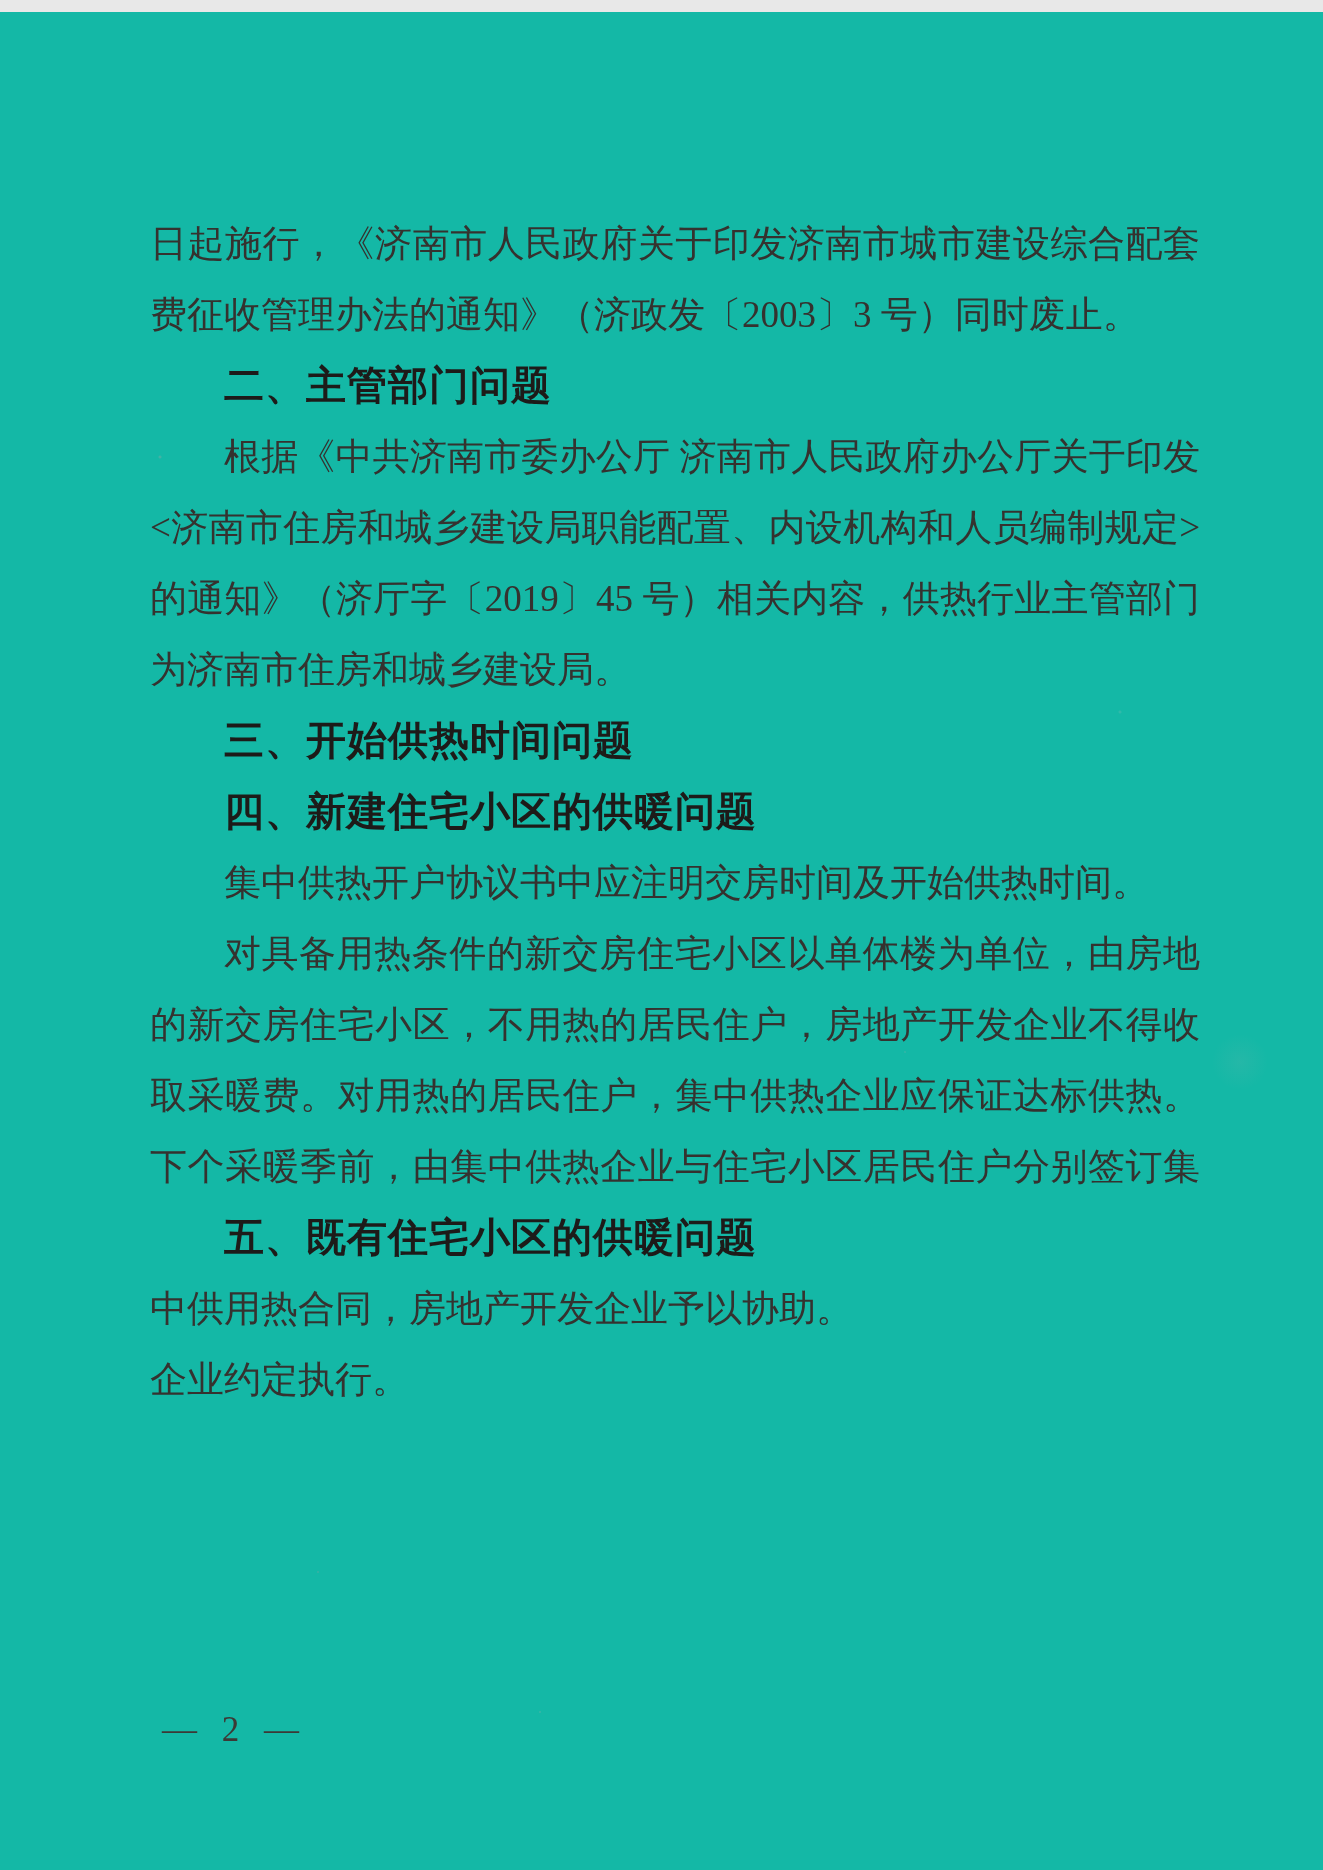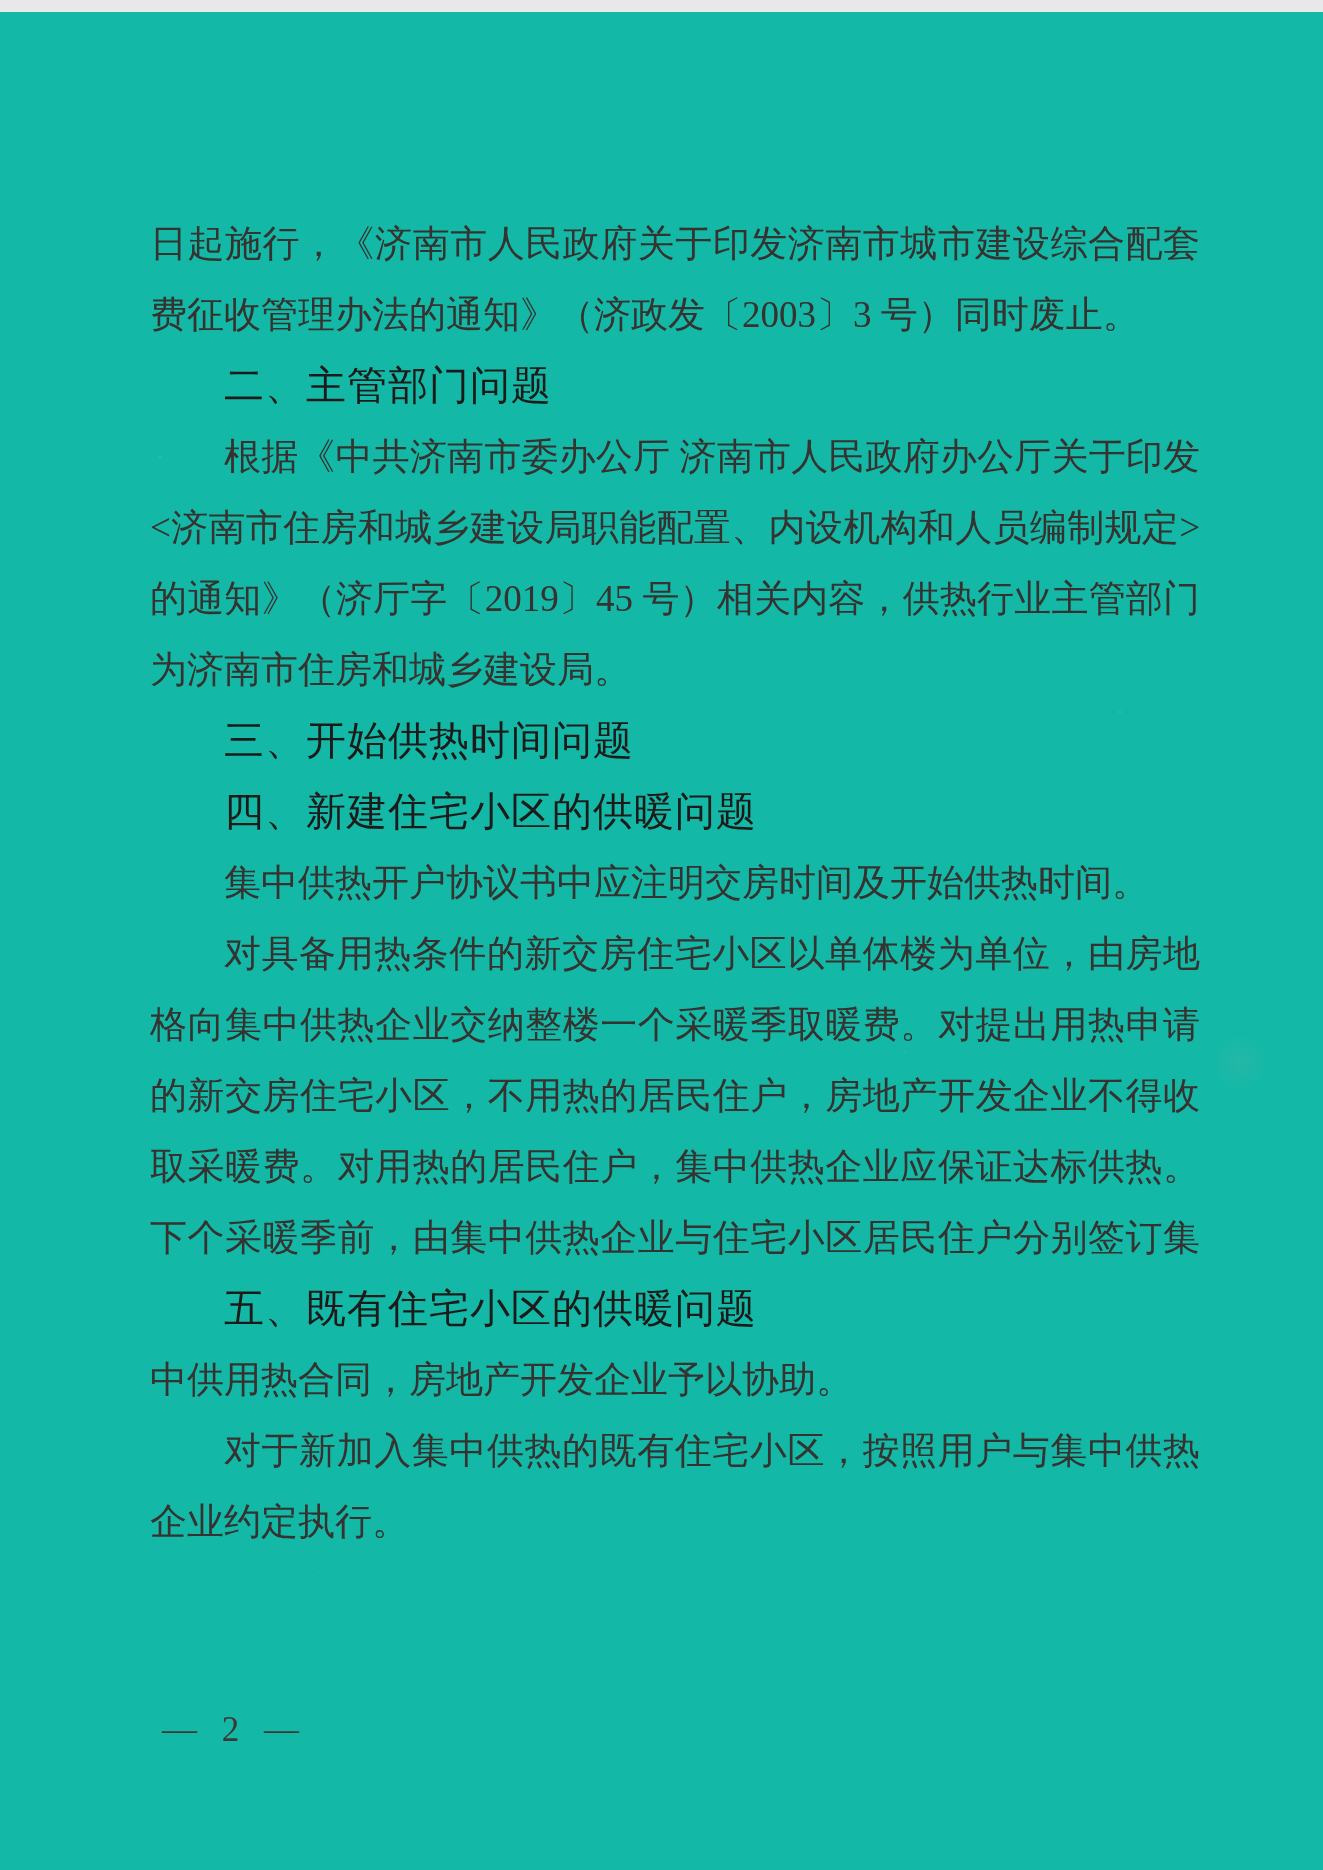--- a/index.html
+++ b/index.html
@@ -46,21 +46,21 @@
   .line.justify {
     white-space: normal;
     text-align: justify;
     text-align-last: justify;
   }
   .line.indent {
     padding-left: 74px;
   }
   .line.heading {
     font-family: "Liberation Sans", sans-serif;
-    font-weight: normal;
+    font-weight: bold;
     font-size: 40px;
     color: #1d1b19;
     letter-spacing: 1px;
   }
   .footer-page-number {
     position: absolute;
     left: 162px;
     top: 1688px;
     height: 60px;
     line-height: 60px;
@@ -79,23 +79,21 @@
       <div class="line">费征收管理办法的通知》（济政发〔2003〕3 号）同时废止。</div>
       <div class="line heading indent">二、主管部门问题</div>
       <div class="line indent justify">根据《中共济南市委办公厅  济南市人民政府办公厅关于印发</div>
       <div class="line justify">&lt;济南市住房和城乡建设局职能配置、内设机构和人员编制规定&gt;</div>
       <div class="line justify">的通知》（济厅字〔2019〕45 号）相关内容，供热行业主管部门</div>
       <div class="line">为济南市住房和城乡建设局。</div>
       <div class="line heading indent">三、开始供热时间问题</div>
       <div class="line heading indent">四、新建住宅小区的供暖问题</div>
       <div class="line indent">集中供热开户协议书中应注明交房时间及开始供热时间。</div>
       <div class="line indent justify">对具备用热条件的新交房住宅小区以单体楼为单位，由房地</div>
-      <div class="line justify">格向集中供热企业交纳整楼一个采暖季取暖费。对提出用热申请</div>
       <div class="line justify">的新交房住宅小区，不用热的居民住户，房地产开发企业不得收</div>
       <div class="line justify">取采暖费。对用热的居民住户，集中供热企业应保证达标供热。</div>
       <div class="line justify">下个采暖季前，由集中供热企业与住宅小区居民住户分别签订集</div>
       <div class="line heading indent">五、既有住宅小区的供暖问题</div>
       <div class="line">中供用热合同，房地产开发企业予以协助。</div>
-      <div class="line indent justify">对于新加入集中供热的既有住宅小区，按照用户与集中供热</div>
       <div class="line">企业约定执行。</div>
     </div>
   <div class="footer-page-number">— 2 —</div>
 </div>
 
 </body></html>

